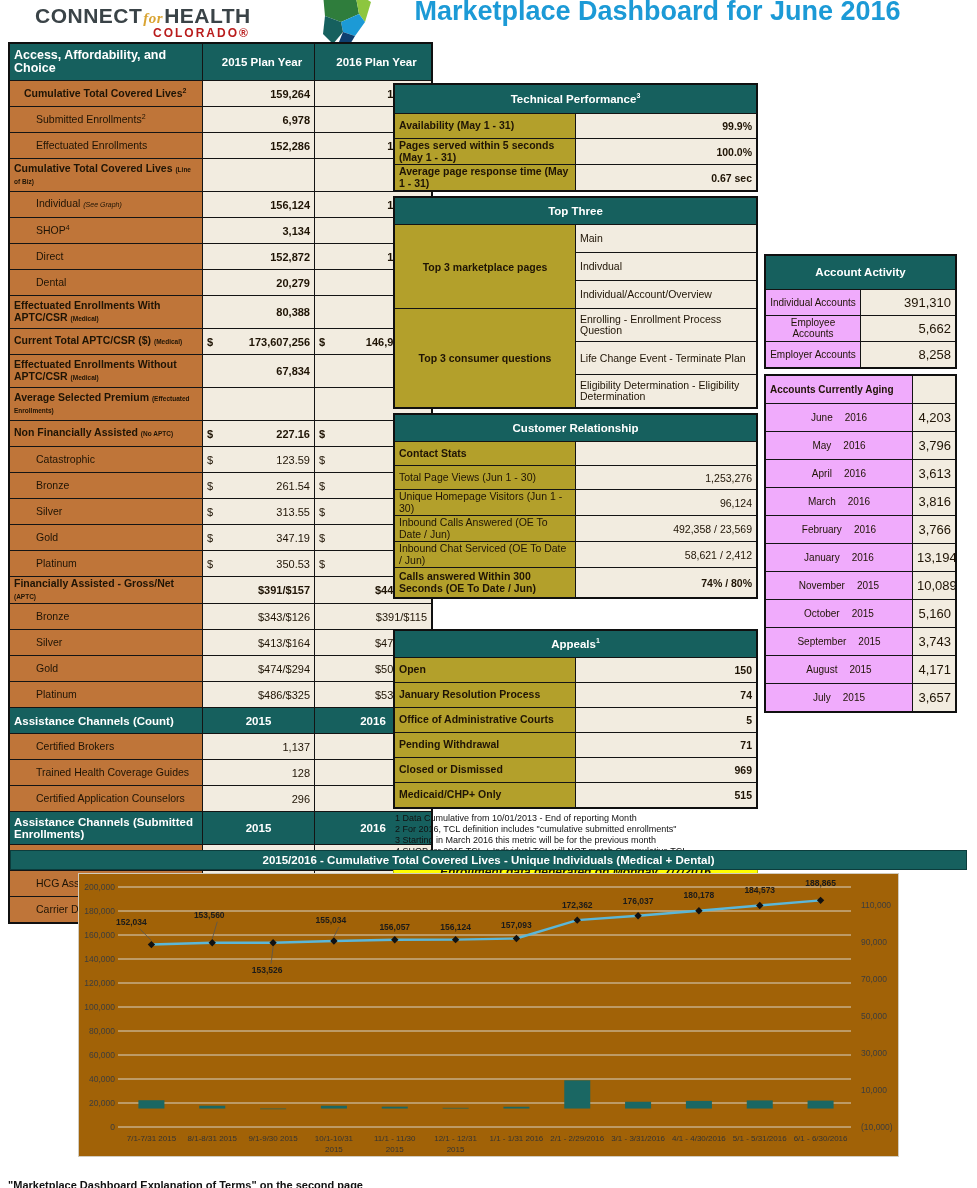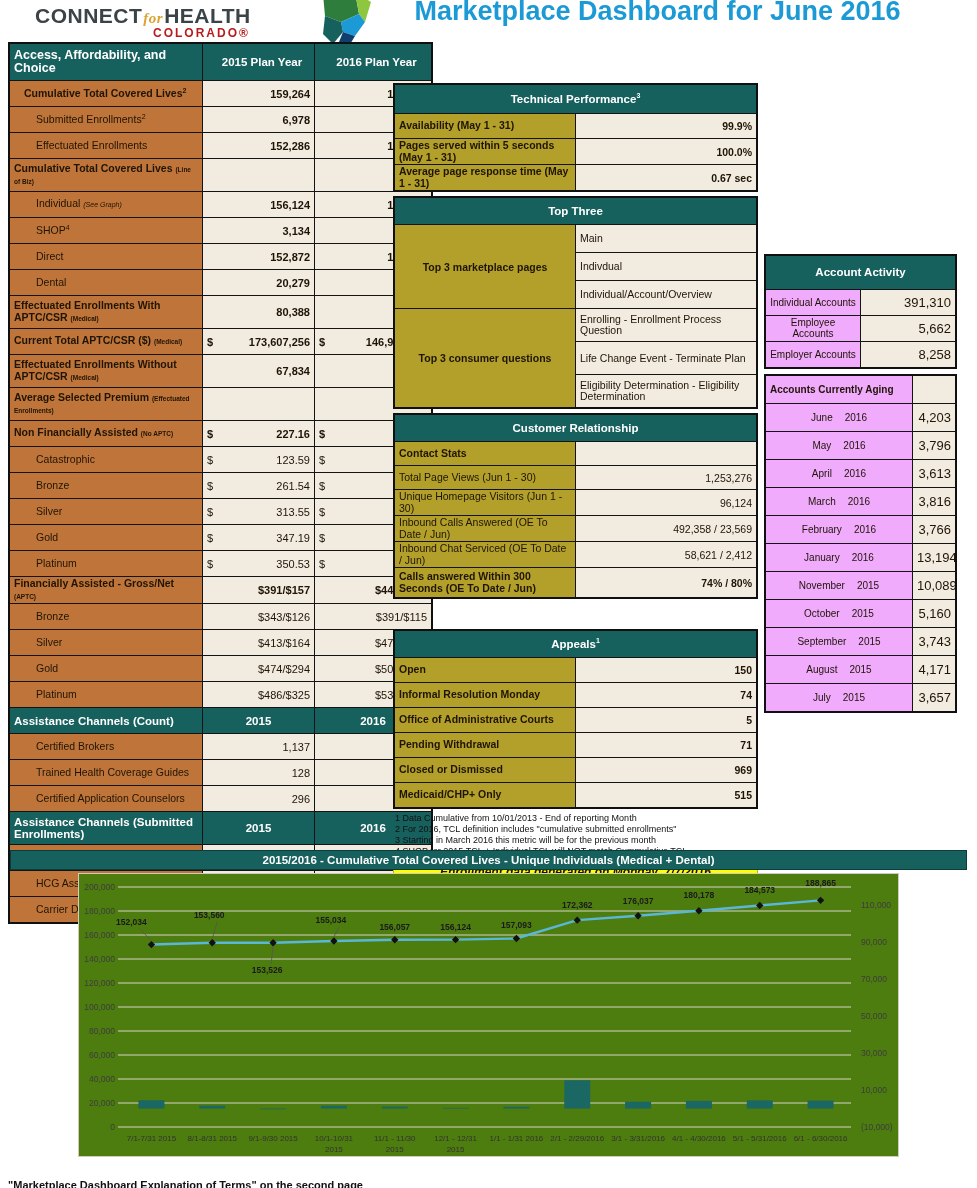--- a/index.html
+++ b/index.html
@@ -61,21 +61,21 @@
   .rt td.lbl.b{font-weight:bold;text-align:left;}
   .rt td.val{background:#f2ece0;text-align:right;font-size:13px;}
   .aging{margin-top:5px;}
   .aging td{height:25px;}
   .mon{display:flex;justify-content:center;gap:12px;}
   
   .chart-section{position:absolute;top:850px;left:10px;width:957px;}
   .chart-titlebar{background:#16605e;color:#fff;font-weight:bold;font-size:11.5px;
       text-align:center;padding:3px 0;border:1px solid #0c3c3c;}
   .chart-panel{position:relative;margin-left:68px;margin-top:3px;width:819px;height:282px;
-      background:#4d7c0f;border:1px solid #d2ccbf;}
+      background:#a16207;border:1px solid #d2ccbf;}
   .page-footer{position:absolute;top:1179px;left:8px;font-size:11px;font-weight:bold;color:#111;}
 </style>
 </head>
 <body>
 
 <div class="logo">
   <div class="logo-line1"><span>CONNECT</span><span class="logo-for">for</span><span>HEALTH</span></div>
   <div class="logo-line2">COLORADO®</div>
   <div class="logo-mark">
     <svg width="58" height="58" viewBox="0 0 58 58">
@@ -419,21 +419,21 @@
           <tr>
             <th colspan="2"><span>Appeals</span><sup>1</sup></th>
           </tr>
         </thead>
       <tbody>
           <tr>
             <td class="lbl b" style="width: 229px; height: 22px;">Open</td>
             <td class="val bv">150</td>
           </tr>
           <tr>
-            <td class="lbl" style="width: 229px; height: 22px;">Informal Resolution Monday</td>
+            <td class="lbl" style="width: 229px; height: 22px;">January Resolution Process</td>
             <td class="val bv">74</td>
           </tr>
           <tr>
             <td class="lbl" style="width: 229px; height: 22px;">Office of Administrative Courts</td>
             <td class="val bv">5</td>
           </tr>
           <tr>
             <td class="lbl" style="width: 229px; height: 22px;">Pending Withdrawal</td>
             <td class="val bv">71</td>
           </tr>

